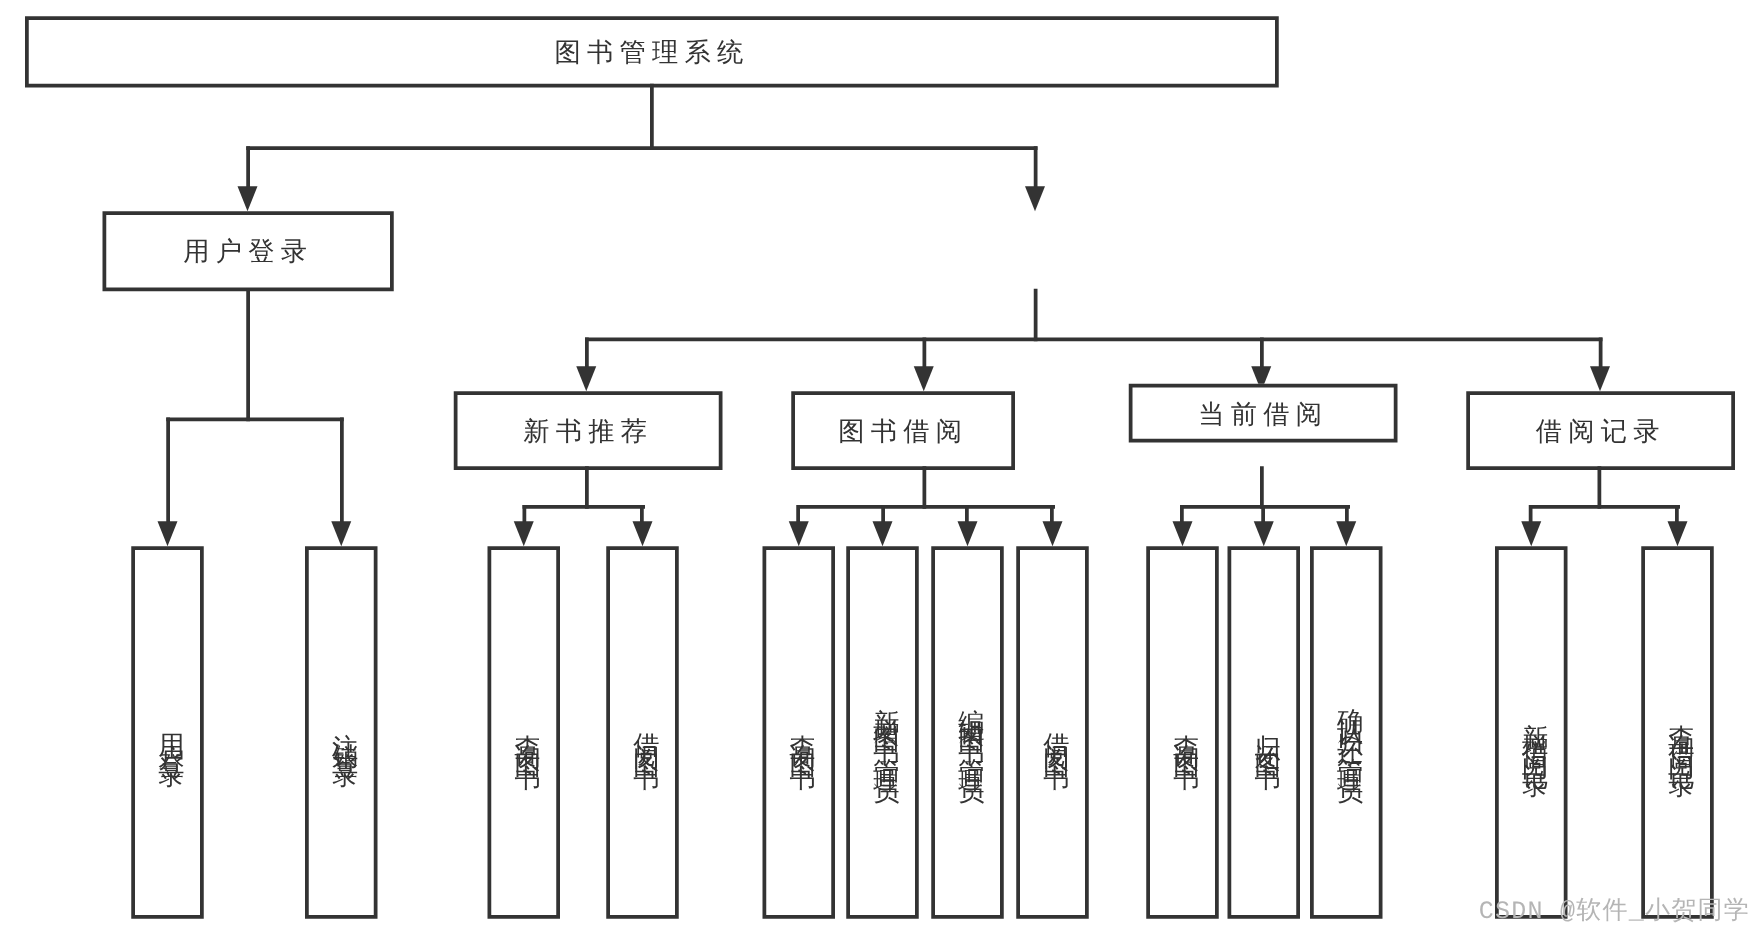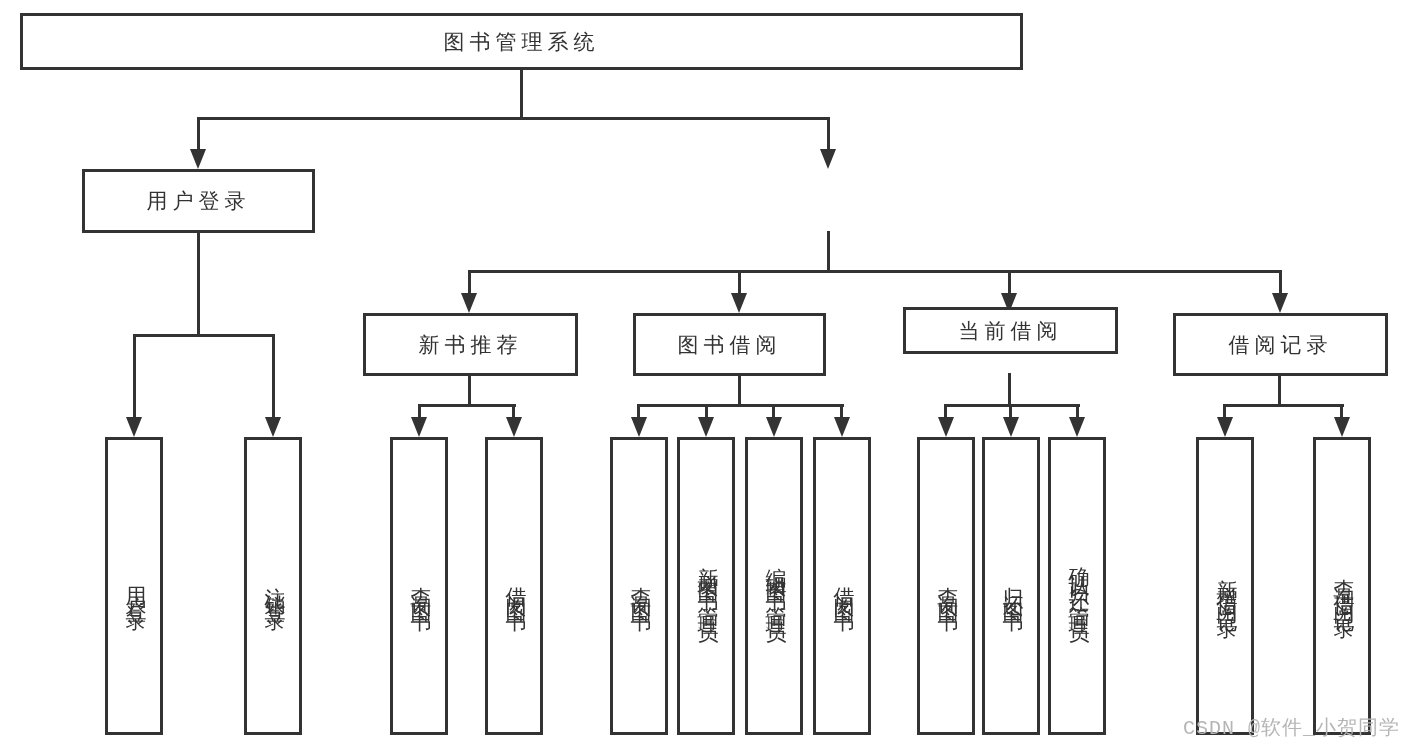--- a/index.html
+++ b/index.html
@@ -61,21 +61,21 @@
   <div class="vl" style="left:738px;top:270px;width:3px;height:25px;"></div>
   <div class="ar" style="left:731px;top:293px;"></div>
   <div class="vl" style="left:1008px;top:270px;width:3px;height:25px;"></div>
   <div class="ar" style="left:1001px;top:293px;"></div>
   <div class="vl" style="left:1279px;top:270px;width:3px;height:25px;"></div>
   <div class="ar" style="left:1272px;top:293px;"></div>
 
   <div class="box" style="left:363px;top:313px;width:215px;height:63px;">
     <span>新书推荐</span>
   </div>
-  <div class="box" style="left:633px;top:313px;width:193px;height:63px;">
+  <div class="box" style="left:633px;top:313px;width:179px;height:63px;">
     <span>图书借阅</span>
   </div>
   <div class="box" style="left:903px;top:307px;width:215px;height:47px;">
     <span>当前借阅</span>
   </div>
   <div class="box" style="left:1173px;top:313px;width:215px;height:63px;">
     <span>借阅记录</span>
   </div>
 
   <div class="vl" style="left:468px;top:373px;width:3px;height:34px;"></div>

